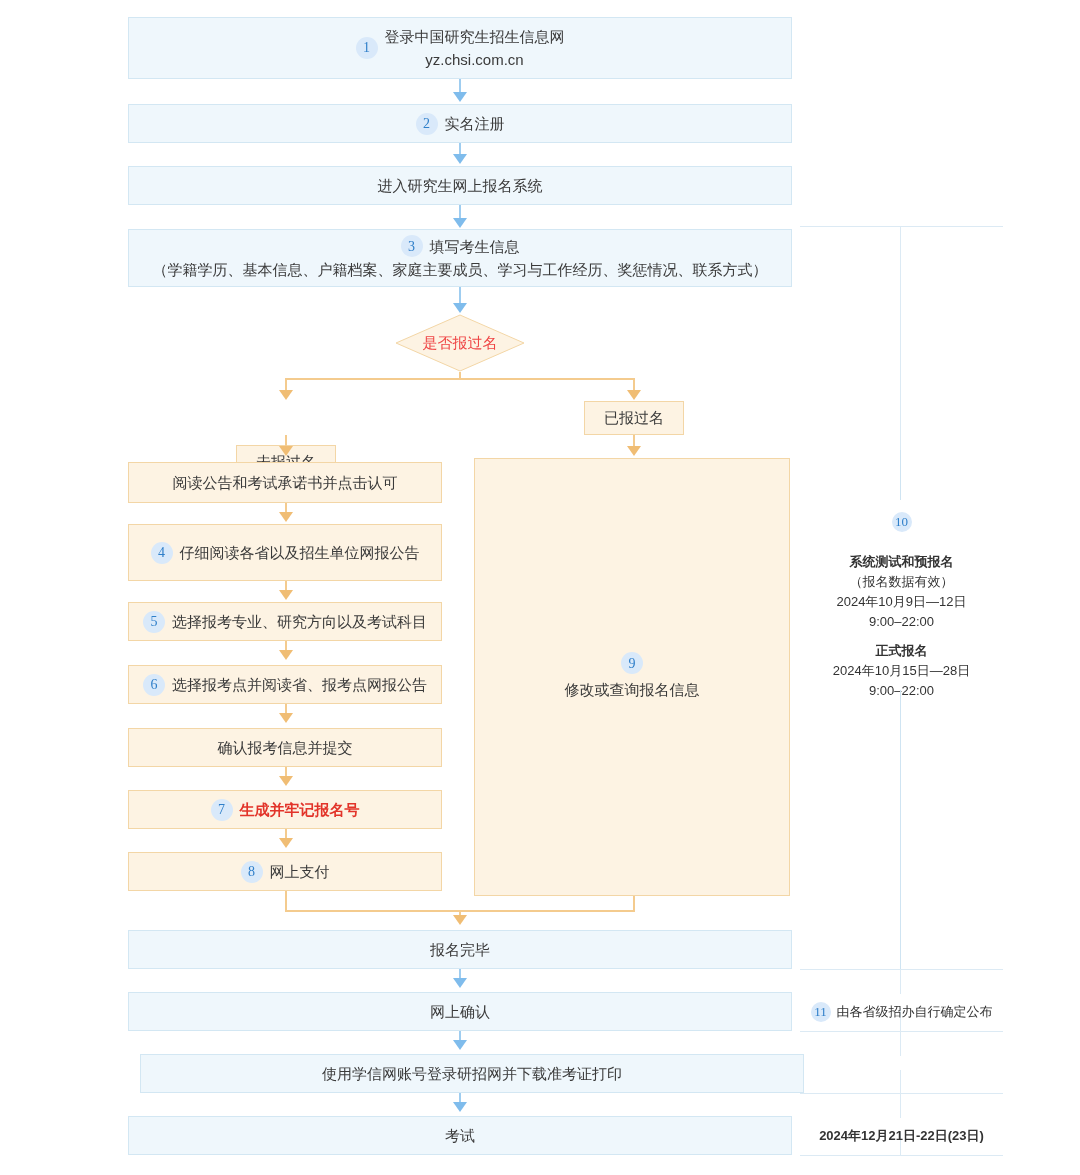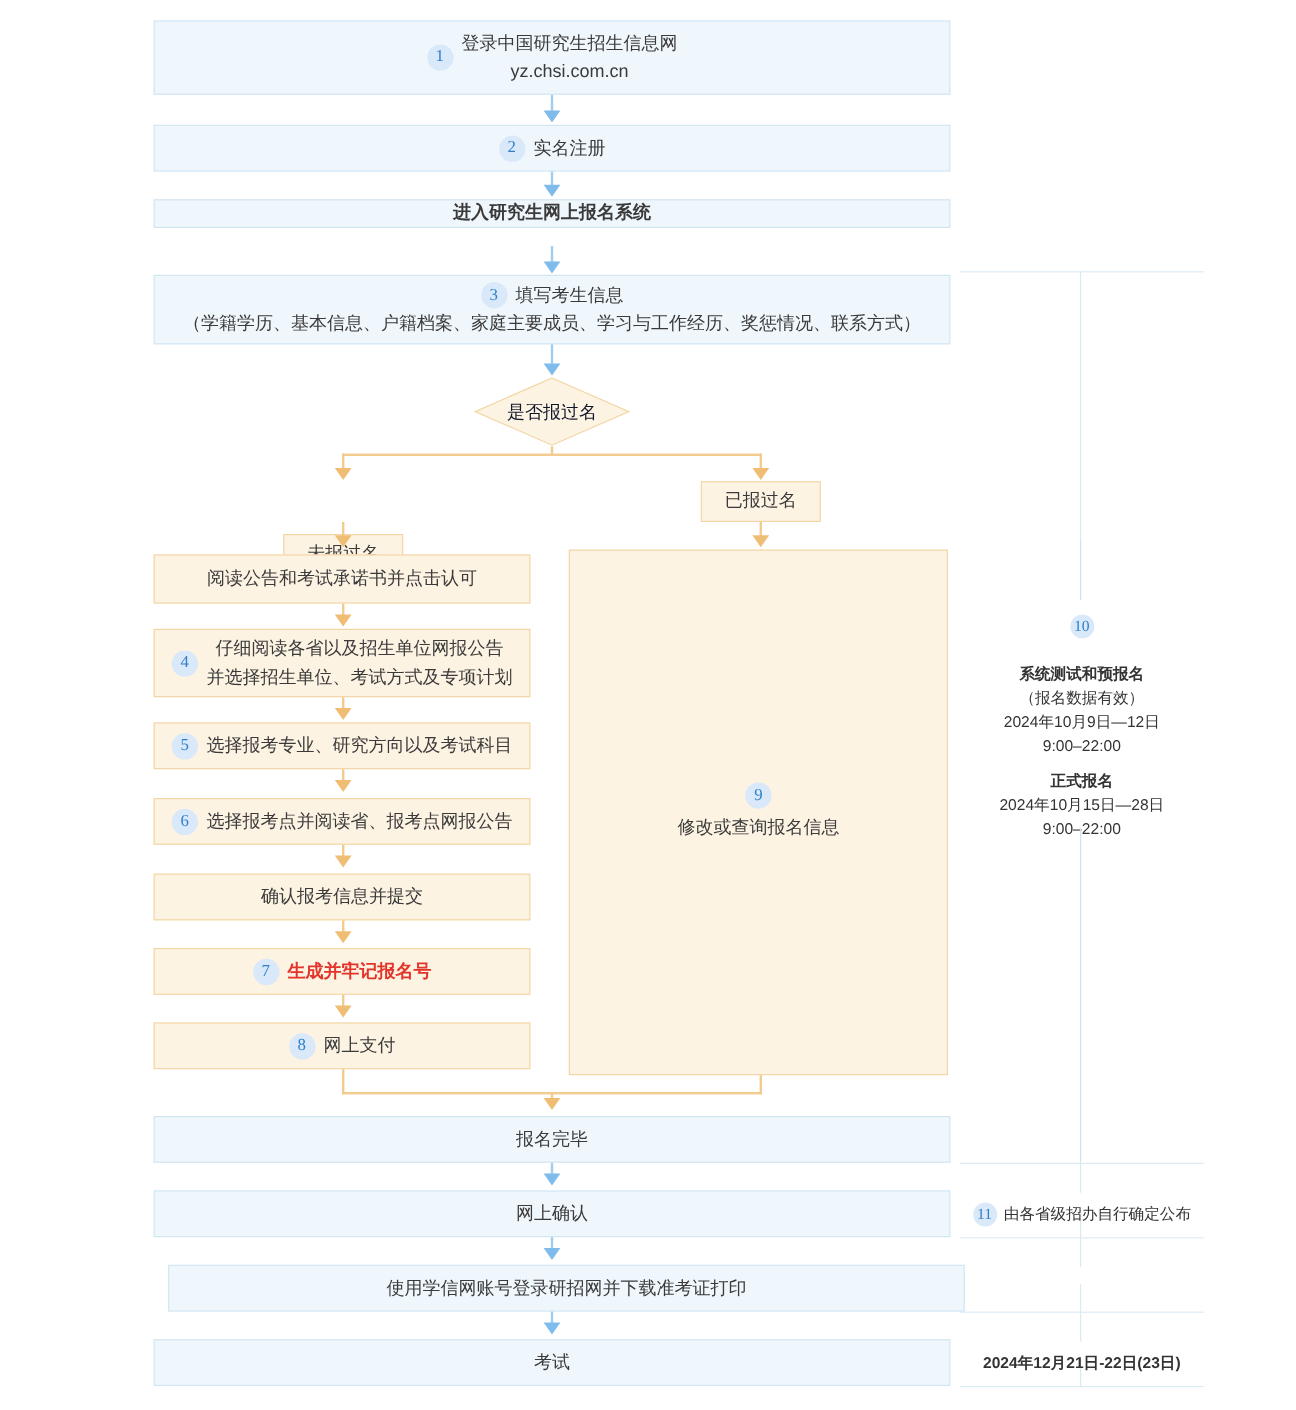--- a/index.html
+++ b/index.html
@@ -79,21 +79,21 @@
   .diamond{
     position:absolute;
     display:flex;
     align-items:center;
     justify-content:center;
   }
   .diamond .dlabel{
     position:relative;
     z-index:2;
     font-size:15px;
-    color:#0f172a;
+    color:#ef4444;
     white-space:nowrap;
   }
 
   
   .vline{position:absolute;background:#9fcdf0;width:2px;}
   .vline-o{position:absolute;background:#f4cb8e;width:2px;}
   .hline-o{position:absolute;background:#f4cb8e;height:2px;}
   .arrow-down{
     position:absolute;
     width:0;height:0;
@@ -152,21 +152,21 @@
   <div class="node node-blue" style="left:128px;top:104px;width:664px;height:39px;">
     <div class="node-inner">
       <span class="badge">2</span>
       <span>实名注册</span>
     </div>
   </div>
 
   <div class="vline" style="left:459px;top:143px;height:17px;"></div>
   <div class="arrow-down" style="left:453px;top:154px;"></div>
 
-  <div class="node node-blue" style="left:128px;top:166px;width:664px;height:24px;font-weight:bold;">
+  <div class="node node-blue" style="left:128px;top:166px;width:664px;height:39px;">
     <div class="node-inner">
       <span>进入研究生网上报名系统</span>
     </div>
   </div>
 
   <div class="vline" style="left:459px;top:205px;height:19px;"></div>
   <div class="arrow-down" style="left:453px;top:218px;"></div>
 
   <div class="node node-blue" style="left:128px;top:229px;width:664px;height:58px;">
     <div class="node-inner">
@@ -219,21 +219,20 @@
   </div>
 
   <div class="vline-o" style="left:285px;top:503px;height:12px;"></div>
   <div class="arrow-down-o" style="left:279px;top:512px;"></div>
 
   <div class="node node-orange" style="left:128px;top:524px;width:314px;height:57px;">
     <div class="node-inner">
       <span class="badge">4</span>
       <span class="stack">
         <span>仔细阅读各省以及招生单位网报公告</span>
-        <span>并选择招生单位、考试方式及专项计划</span>
       </span>
     </div>
   </div>
 
   <div class="vline-o" style="left:285px;top:581px;height:12px;"></div>
   <div class="arrow-down-o" style="left:279px;top:590px;"></div>
 
   <div class="node node-orange" style="left:128px;top:602px;width:314px;height:39px;">
     <div class="node-inner">
       <span class="badge">5</span>

